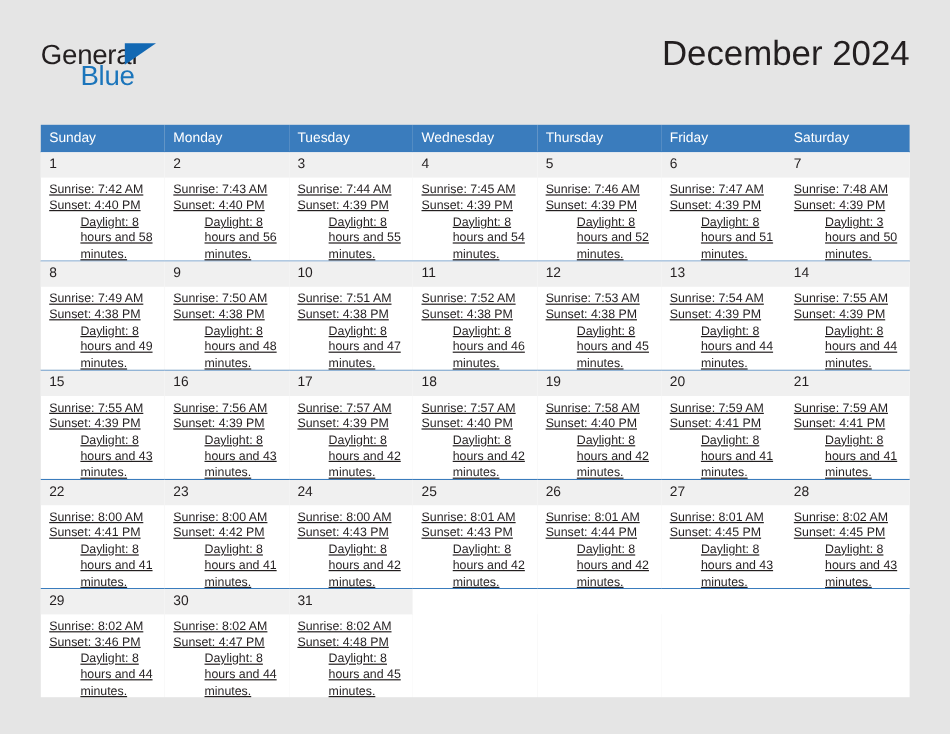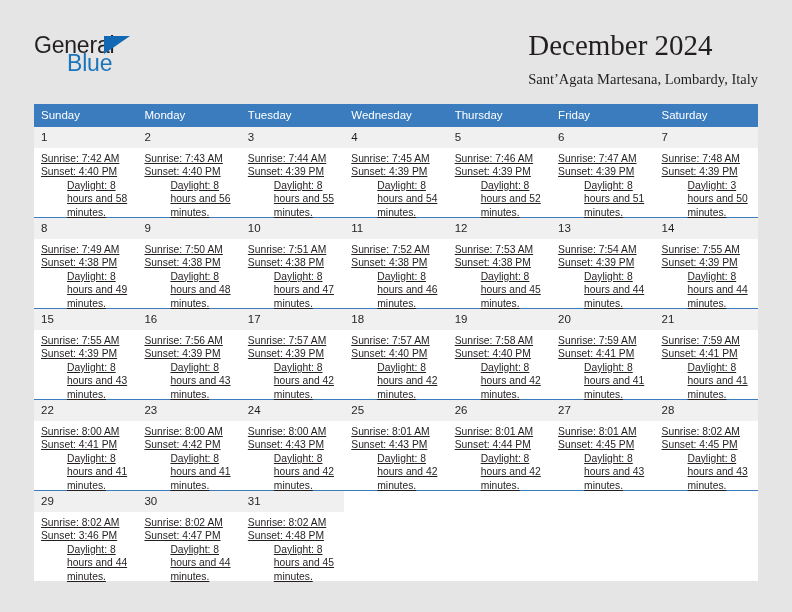--- a/index.html
+++ b/index.html
@@ -60,21 +60,21 @@
     font-size: 23px;
     letter-spacing: -0.2px;
     color: #1b75bb;
     font-family: "Liberation Sans", sans-serif;
     text-align: right;
   }
   .title-block {
     position: absolute;
     right: 0;
     top: 0;
-    font-family: Liberation Serif, serif;
+    text-align: right;
   }
   .cal-title {
     font-size: 29px;
     color: #231f20;
     line-height: 34px;
     white-space: nowrap;
     font-weight: normal;
     margin: 0;
   }
   .cal-subtitle {
@@ -139,21 +139,20 @@
 <div class="page">
 
   <div class="header">
     <div class="logo">
       <span class="logo-general">General</span>
       <span class="logo-triangle"></span>
       <span class="logo-blue">Blue</span>
     </div>
     <div class="title-block">
       <h1 class="cal-title">December 2024</h1>
-      <div class="cal-subtitle">Sant’Agata Martesana, Lombardy, Italy</div>
     </div>
   </div>
 
   <table class="calendar">
     <thead>
       <tr>
         <th>Sunday</th>
         <th>Monday</th>
         <th>Tuesday</th>
         <th>Wednesday</th>

